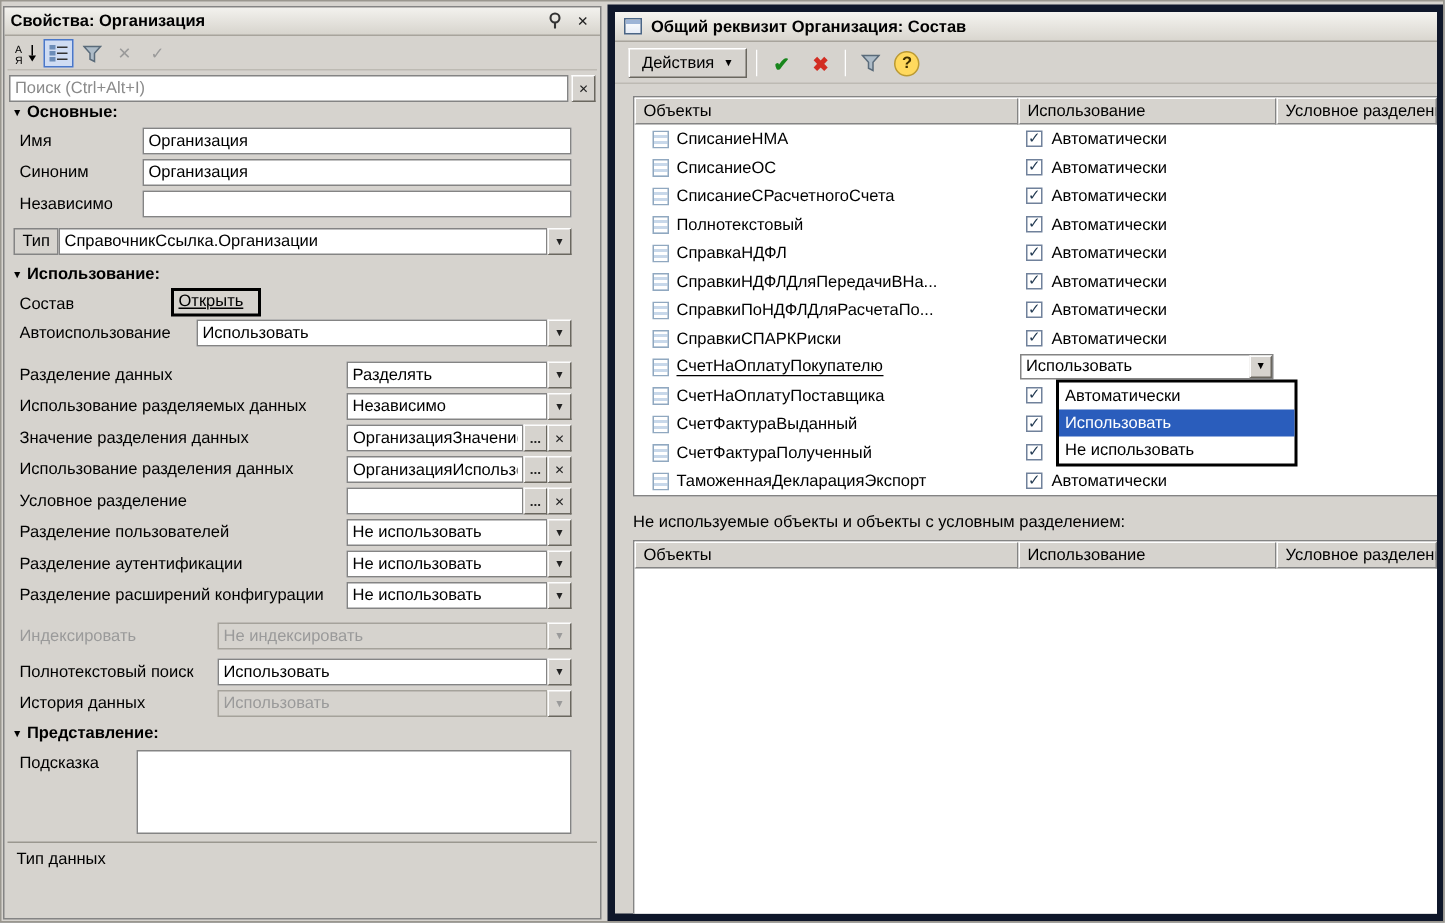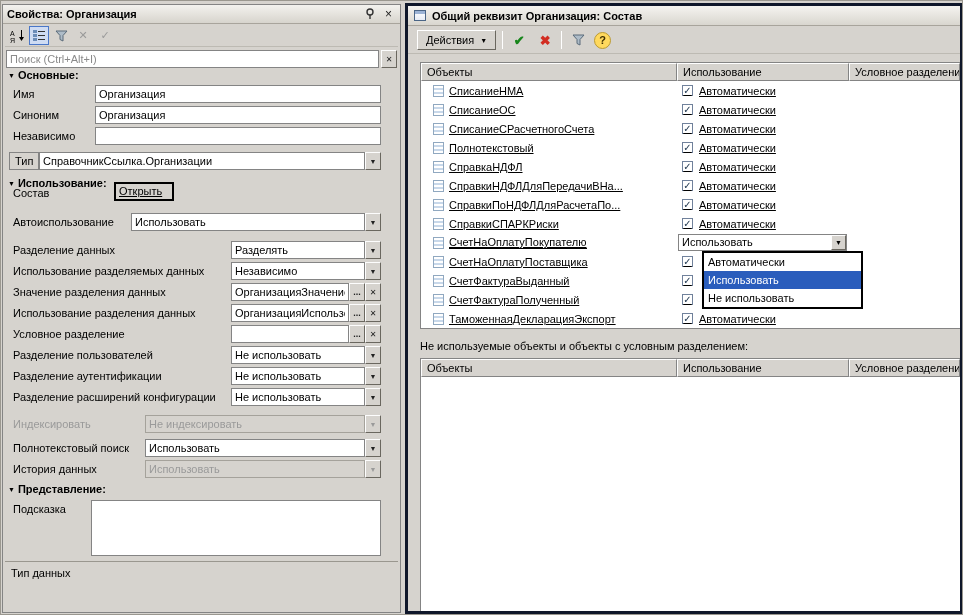--- a/index.html
+++ b/index.html
@@ -49,21 +49,21 @@
   .ann-open { position:absolute; left:101px; top:-2px; border:2px solid #000;
               padding:1px 10px 2px 3px; background:transparent; }
   .linktext { color:#000; text-decoration:underline; cursor:pointer; }
   .ta { flex:1; min-width:0; height:56px; border:1px solid #848484; background:#fff;
         resize:none; font:inherit; }
   .pdiv { position:absolute; left:2px; right:2px; top:556px; border-top:1px solid #9a978f; }
   .pfoot { position:absolute; left:8px; top:562px; }
 
   
   .rpanel { position:absolute; left:404px; top:2px; width:558px; height:611px;
-            border:3px solid #0f172a; background:#d6d3ce; overflow:hidden; }
+            border:5px solid #0f172a; background:#d6d3ce; overflow:hidden; }
   .rtitle { position:absolute; top:0; left:0; right:0; height:20px;
             display:flex; align-items:center; gap:6px; padding:0 6px;
             background:linear-gradient(#f5f4f0,#d9d6cf); border-bottom:1px solid #a8a49c;
             font-weight:bold; }
   .win-icon { flex:none; width:12px; height:11px; border:1px solid #4a6586;
               background:linear-gradient(#fff,#e6ecf6); box-shadow:inset 0 3px 0 #9db4d6; }
   .rtool { position:absolute; top:21px; left:0; right:0; height:27px;
            display:flex; align-items:center; gap:6px; padding:13px 9px;
            border-bottom:1px solid #bdbab3; }
   .actbtn { display:flex; align-items:center; gap:6px; height:20px; padding:0 8px;
@@ -78,21 +78,21 @@
              border:1px solid #bb9a33; font-weight:bold; font-size:11px; color:#403000;
              display:flex; align-items:center; justify-content:center; padding:0; }
 
   .gtable { position:absolute; left:12px; right:-1px; border:1px solid #848484;
             background:#fff; overflow:hidden; }
   .ghead { display:flex; height:18px; background:#d6d3ce; }
   .th { padding:2px 5px; white-space:nowrap; overflow:hidden;
         border-top:1px solid #fff; border-left:1px solid #fff;
         border-right:1px solid #848484; border-bottom:1px solid #848484; }
   .c1 { width:256px; flex:none; } .c2 { width:172px; flex:none; } .c3 { flex:1; }
-  .gbody { background:#fff;text-decoration:underline; }
+  .gbody { background:#fff; }
   .trow { display:flex; height:19px; align-items:center; background:#fff; }
   .c-obj { width:256px; flex:none; display:flex; align-items:center; gap:5px;
            padding-left:12px; overflow:hidden; white-space:nowrap; }
   .c-use { width:172px; flex:none; display:flex; align-items:center; gap:6px;
            padding-left:5px; position:relative; height:100%; overflow:visible; }
   .c-cond { flex:1; }
   .oicon { flex:none; width:11px; height:12px; border:1px solid #90a8c0;
            background:repeating-linear-gradient(to bottom,#ffffff 0 2px,#c8d8ea 2px 4px); }
   .cb { flex:none; width:11px; height:11px; background:#fff; border:1px solid #70819b;
         font-size:10px; line-height:10px; text-align:center; color:#233a52; }
@@ -193,21 +193,21 @@
         <input class="tf" value="СправочникСсылка.Организации" style="">
         <button class="sbtn" style="font-size:7px">▼</button>
       </span>
     </div>
 
     <div class="sech" style="top:172px">
       <span class="secarr">▼</span>
       <span>Использование:</span>
     </div>
 
-    <div class="prow" style="top:179px">
+    <div class="prow" style="top:189px">
       <span class="plab">Состав</span>
       <span class="ann-open">
         <a class="linktext">Открыть</a>
       </span>
     </div>
 
     <div class="prow" style="top:208px">
       <span class="plab">Автоиспользование</span>
       <span class="pv" style="left:118px">
         <input class="tf" value="Использовать" style="">

